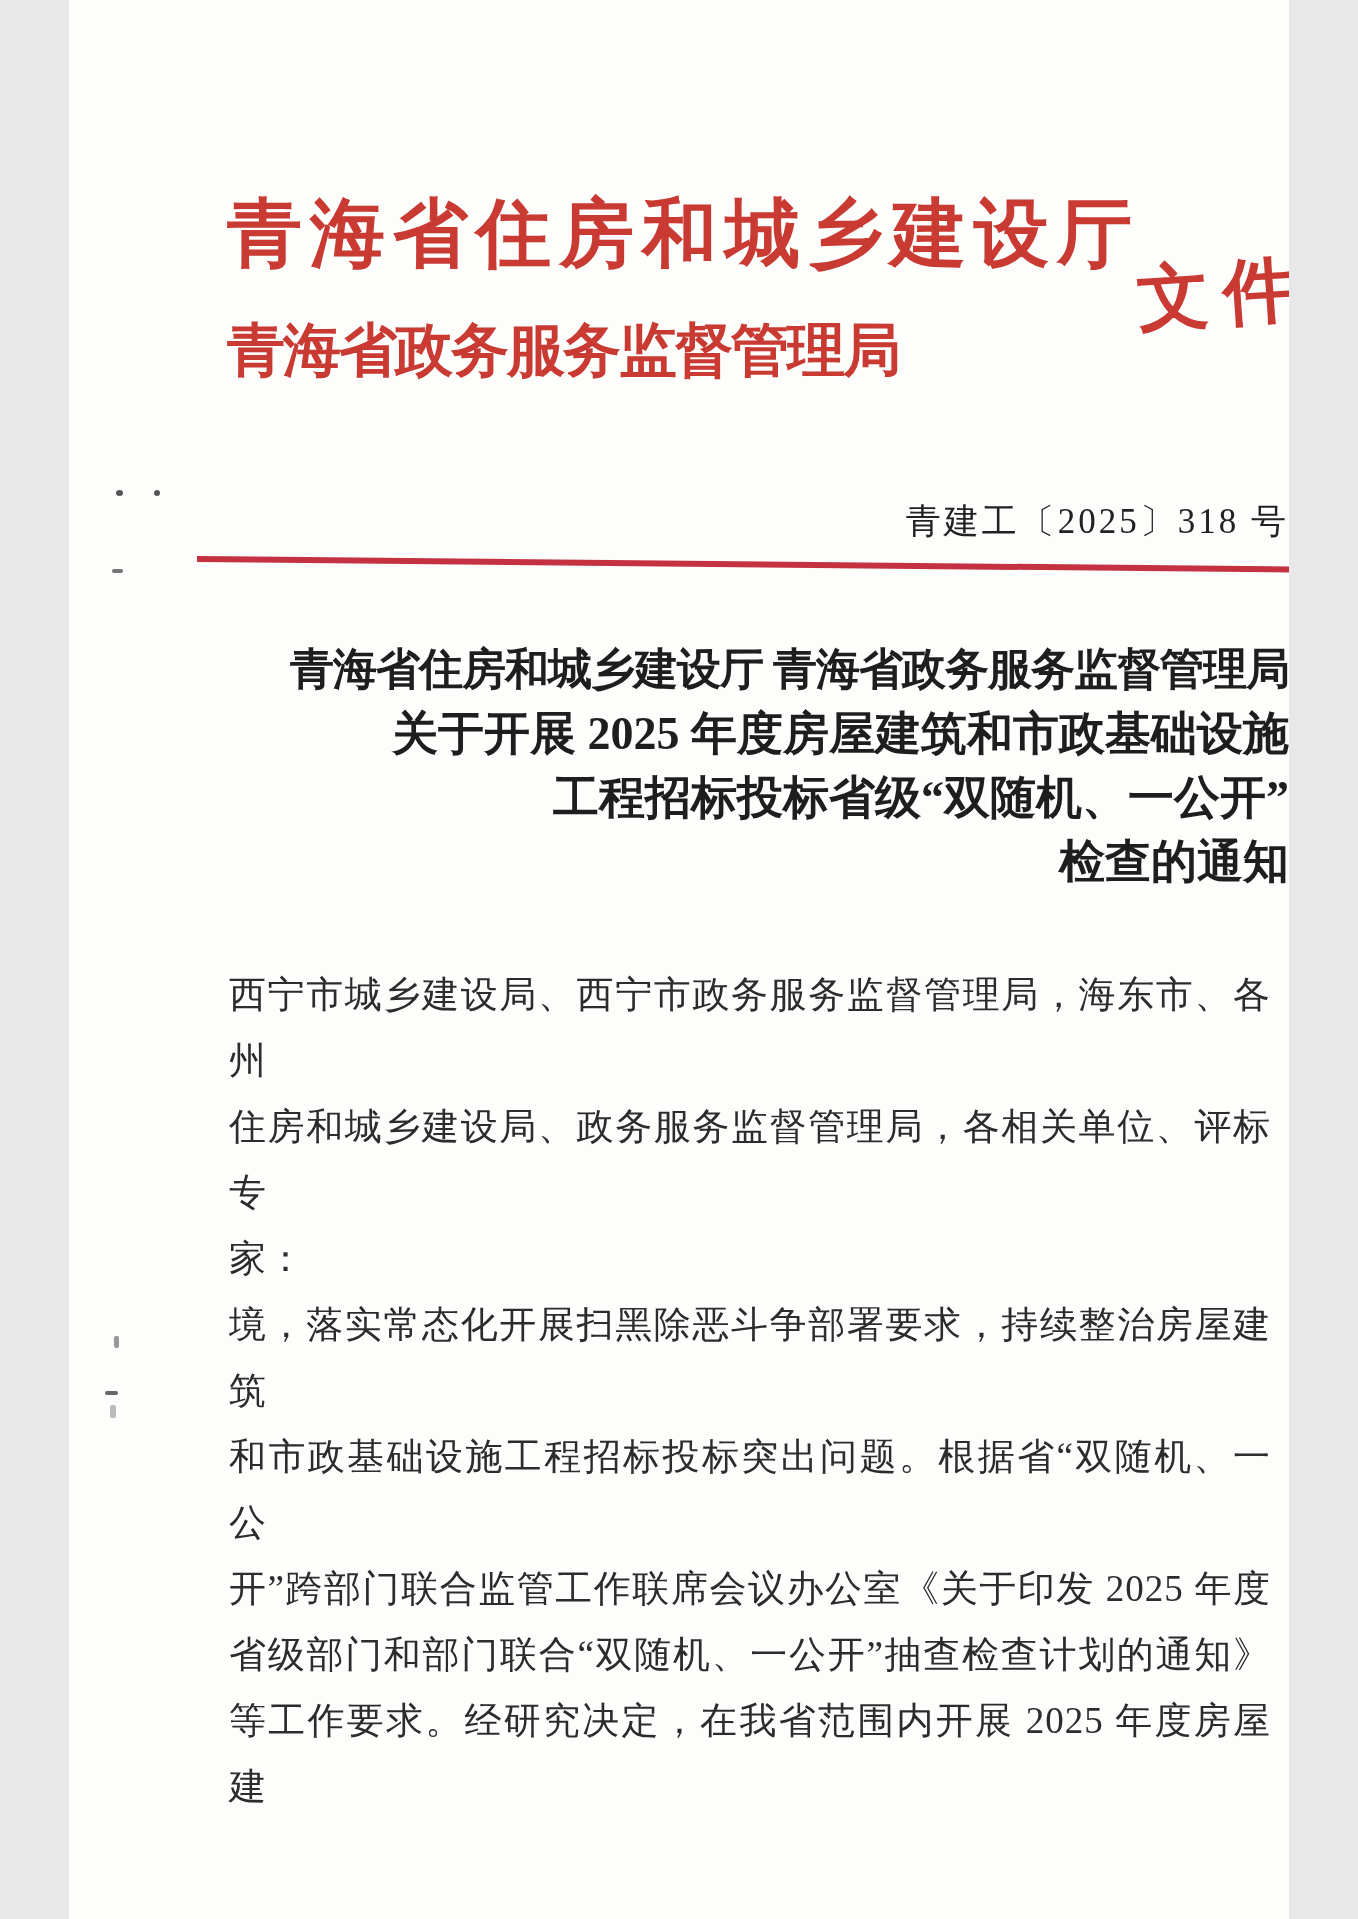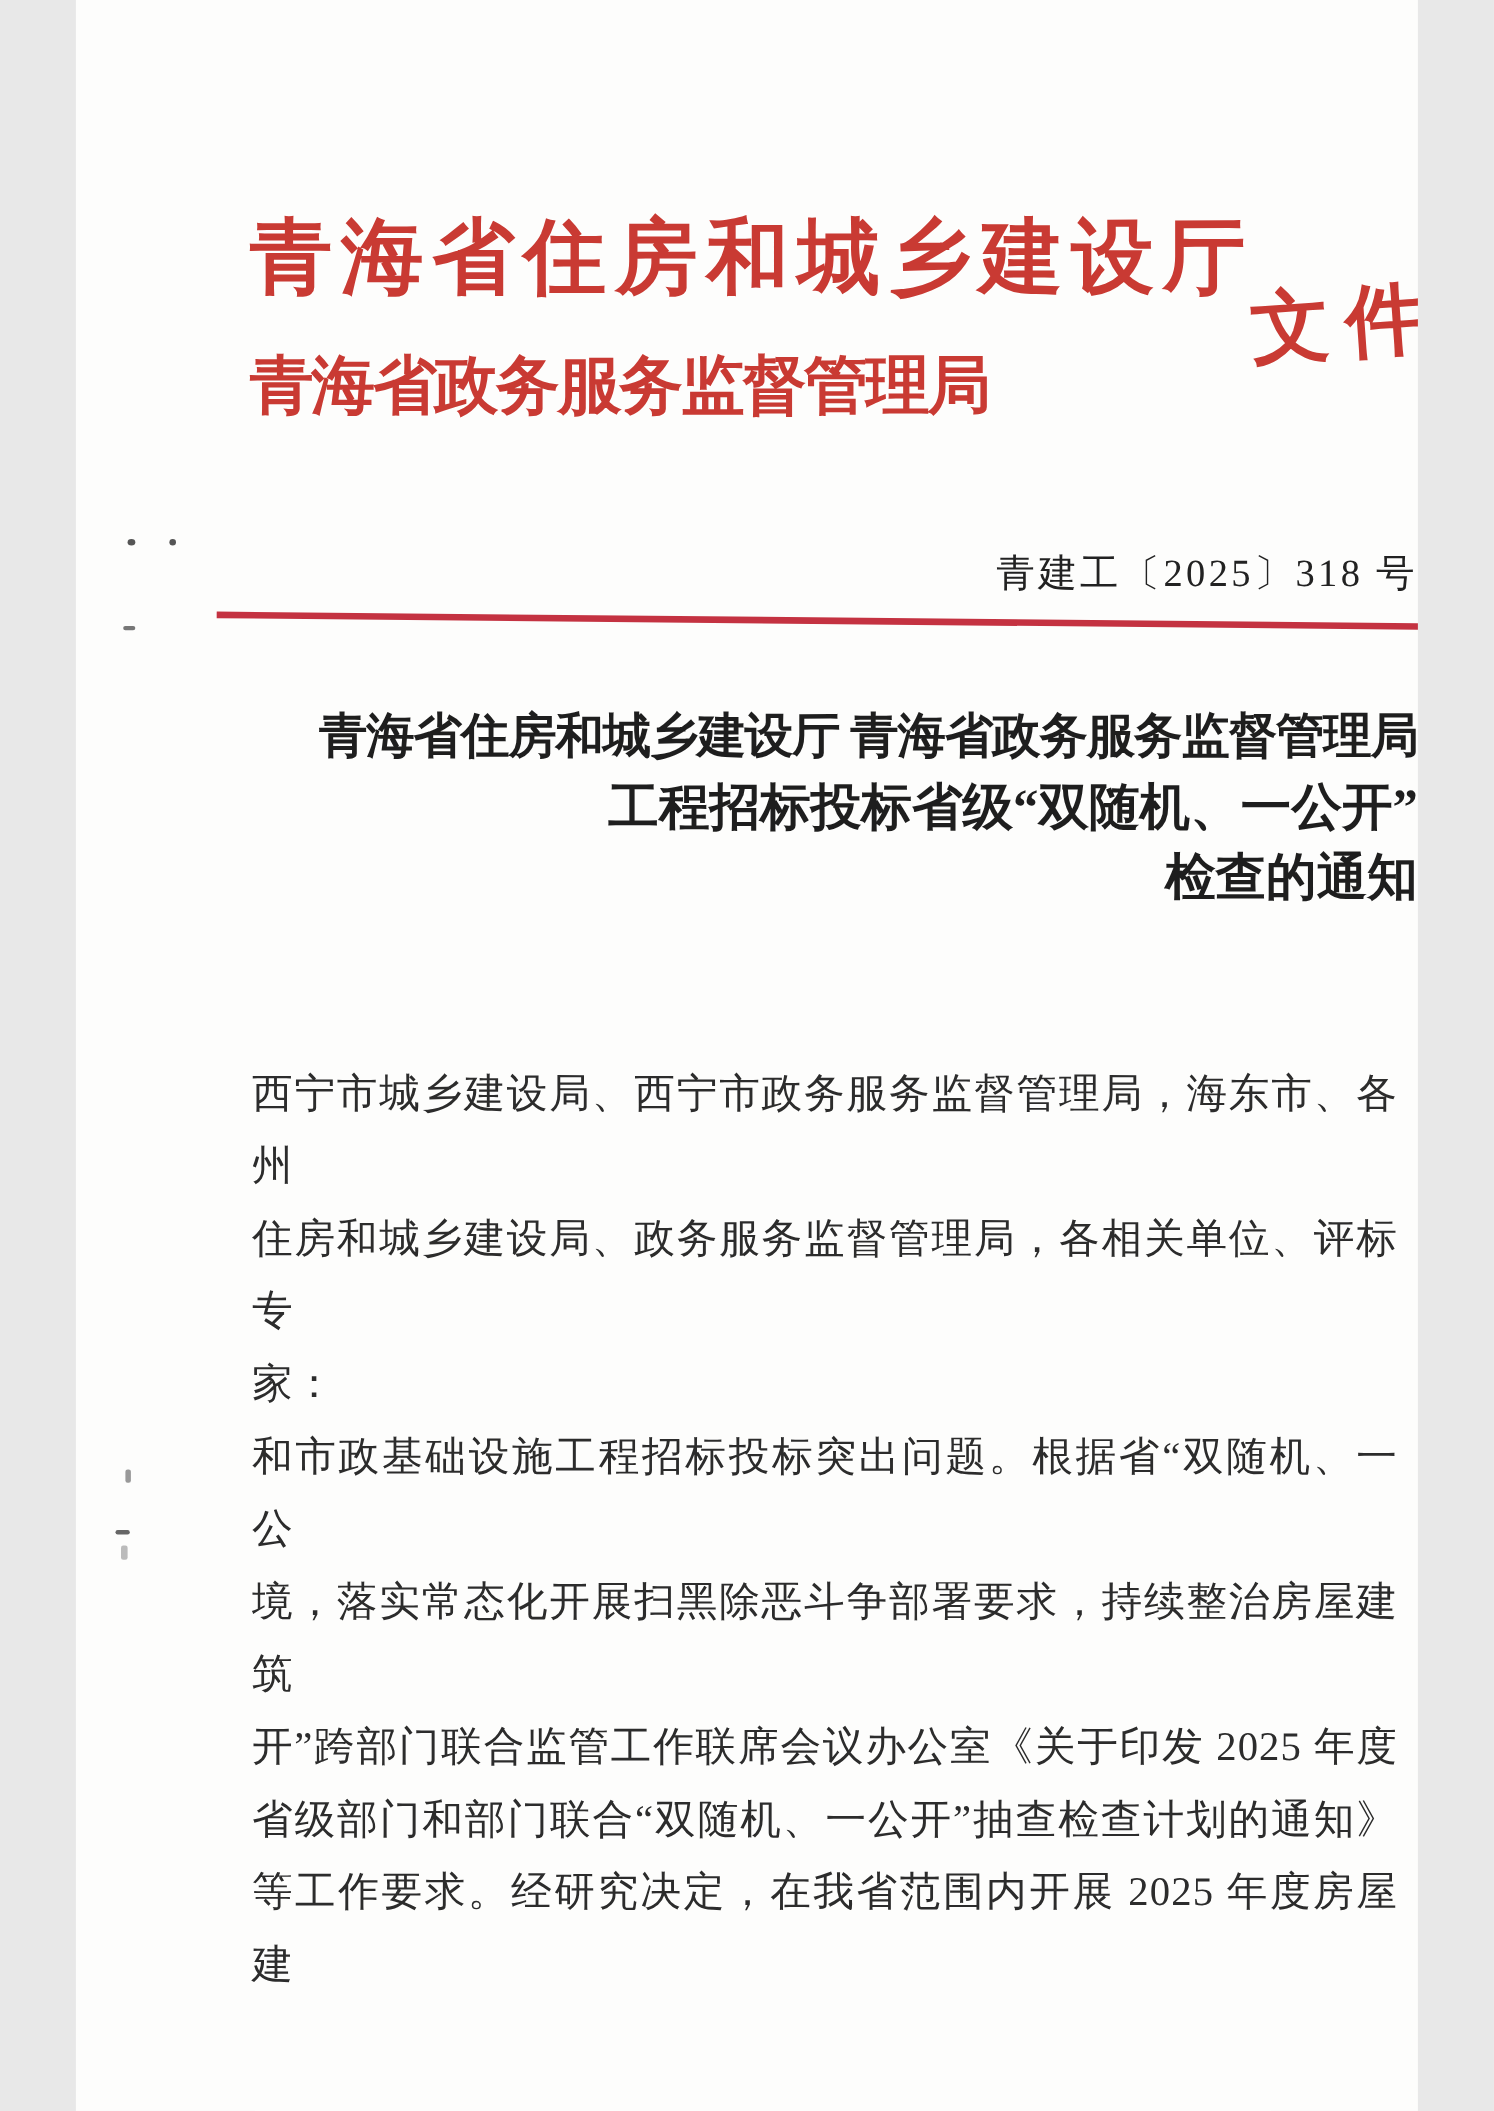--- a/index.html
+++ b/index.html
@@ -78,30 +78,31 @@
   <div class="agency-line2">青海省政务服务监督管理局</div>
 
   <div class="doc-type">文件</div>
 
   <div class="doc-number">青建工〔2025〕318 号</div>
 
   <div class="red-rule"></div>
 
   <div class="title">
     <div class="t1">青海省住房和城乡建设厅 青海省政务服务监督管理局</div>
+    <div class="t2">关于开展 2025 年度房屋建筑和市政基础设施</div>
     <div class="t3">工程招标投标省级“双随机、一公开”</div>
     <div class="t4">检查的通知</div>
   </div>
 
   <div class="body-text">
     <div class="ln fill">西宁市城乡建设局、西宁市政务服务监督管理局，海东市、各州</div>
     <div class="ln fill">住房和城乡建设局、政务服务监督管理局，各相关单位、评标专</div>
     <div class="ln">家：</div>
+    <div class="ln fill">境，落实常态化开展扫黑除恶斗争部署要求，持续整治房屋建筑</div>
     <div class="ln fill">和市政基础设施工程招标投标突出问题。根据省“双随机、一公</div>
-    <div class="ln fill">境，落实常态化开展扫黑除恶斗争部署要求，持续整治房屋建筑</div>
     <div class="ln fill">开”跨部门联合监管工作联席会议办公室《关于印发 2025 年度</div>
     <div class="ln fill">省级部门和部门联合“双随机、一公开”抽查检查计划的通知》</div>
     <div class="ln fill">等工作要求。经研究决定，在我省范围内开展 2025 年度房屋建</div>
 
   </div>
 
   <div class="speck sp1"></div>
   <div class="speck sp2"></div>
   <div class="speck sp3"></div>
   <div class="speck sp4"></div>

